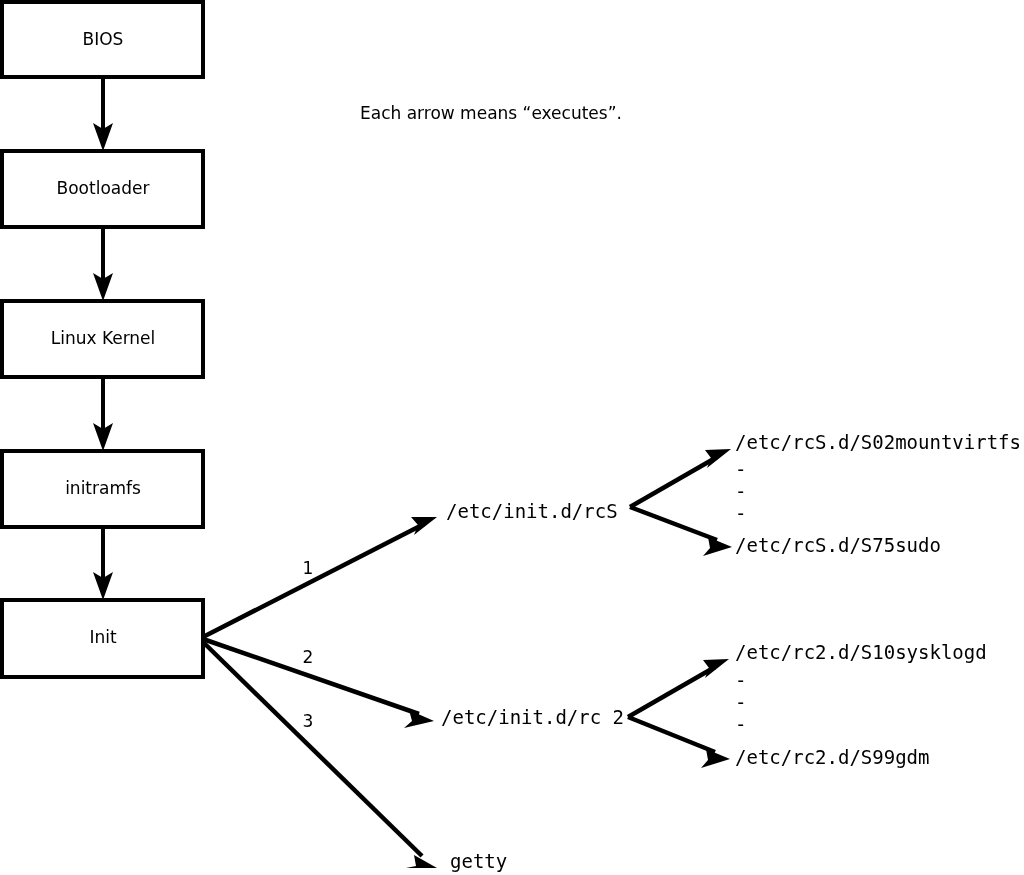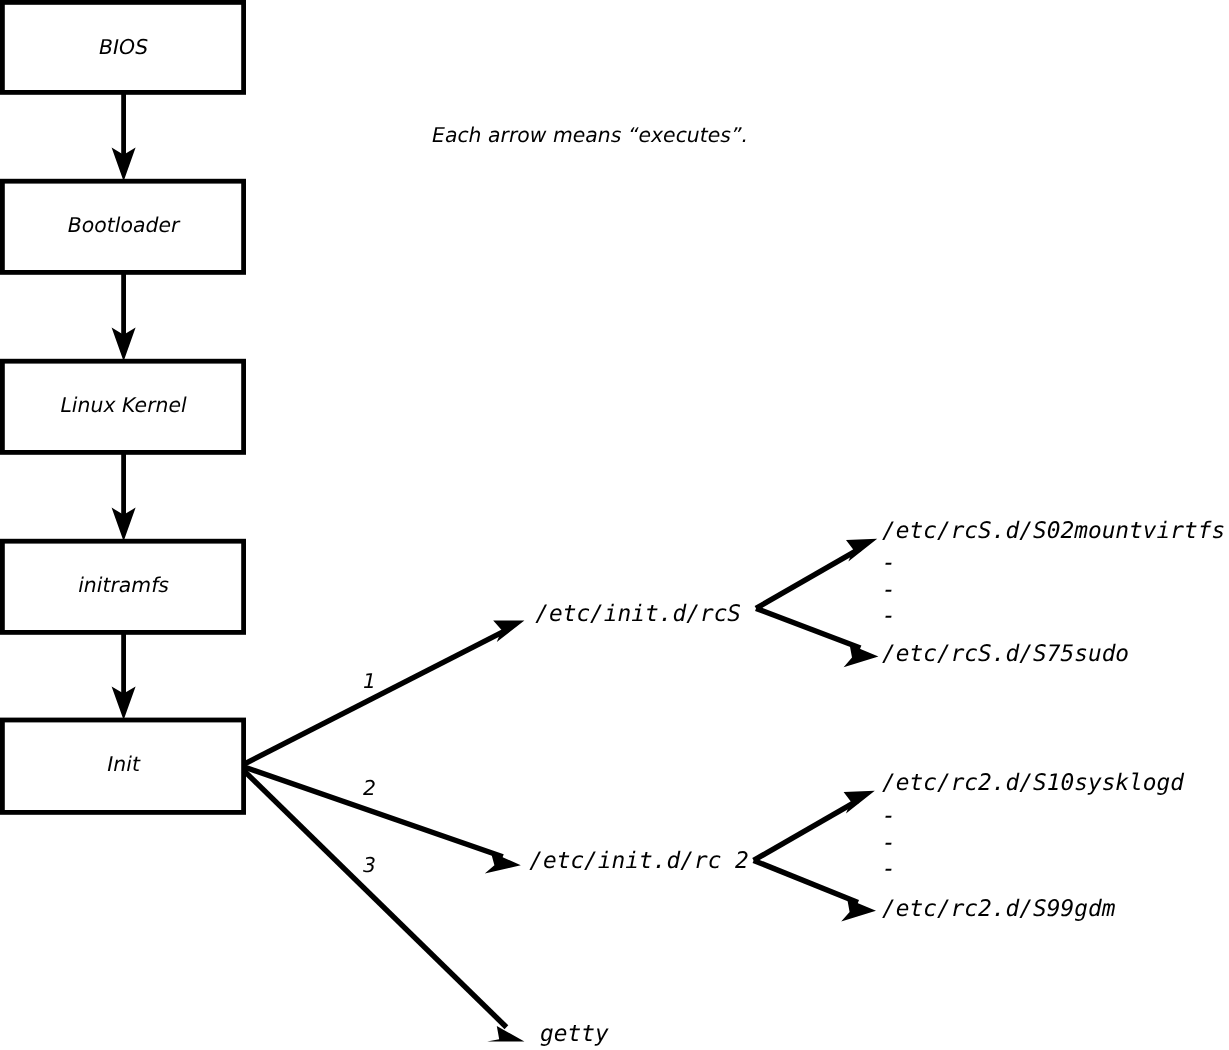--- a/index.html
+++ b/index.html
@@ -7,21 +7,20 @@
     padding: 0;
     background: #ffffff;
   }
   #canvas {
     position: relative;
     width: 1024px;
     height: 875px;
     background: #ffffff;
     overflow: hidden;
     font-family: "Liberation Sans", sans-serif;
-    font-style: italic;
   }
   svg.layer {
     position: absolute;
     top: 0;
     left: 0;
     width: 1024px;
     height: 875px;
   }
   .box-rect {
     fill: #ffffff;

